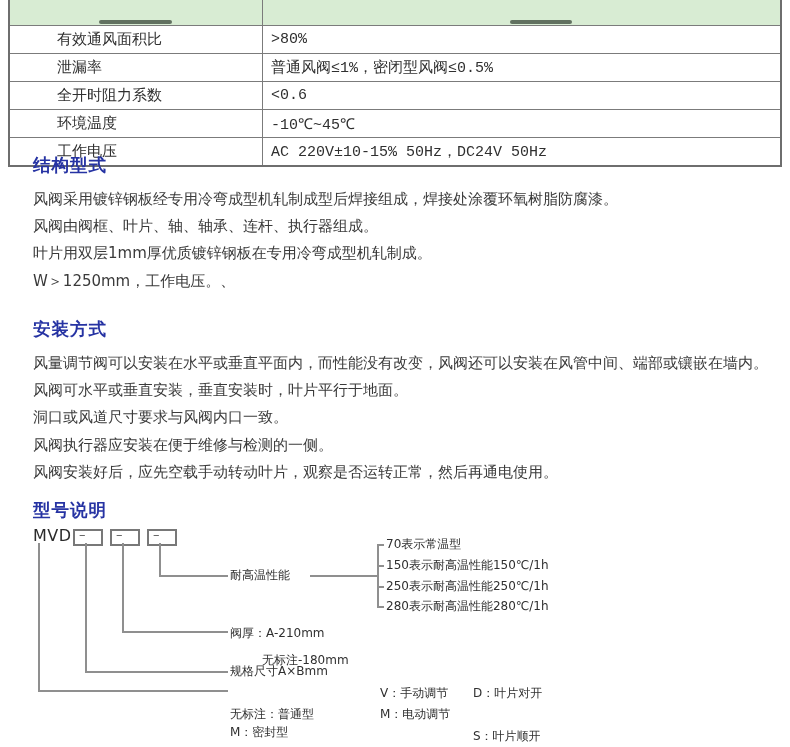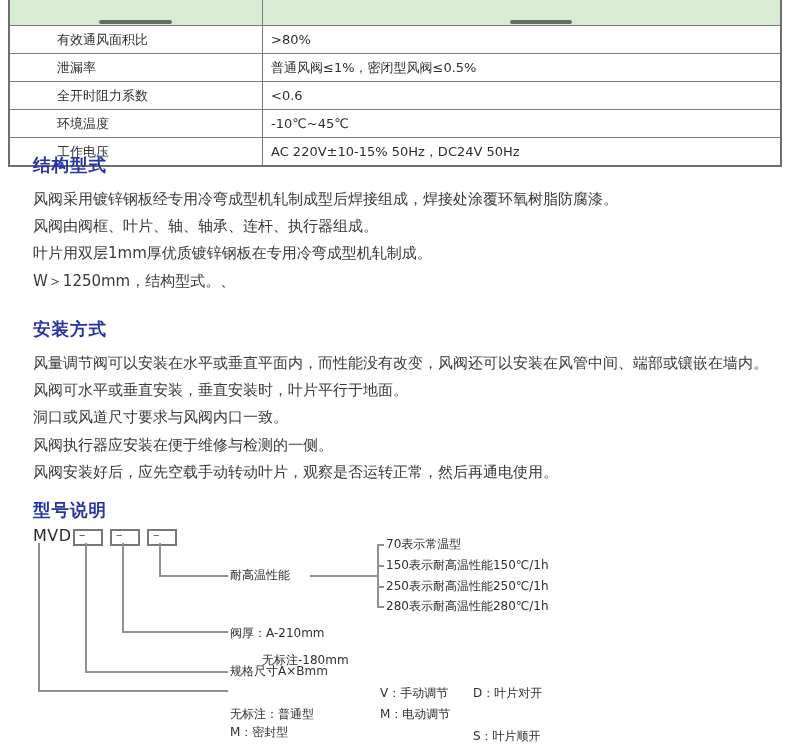--- a/index.html
+++ b/index.html
@@ -8,22 +8,22 @@
     font-family:"DejaVu Sans",sans-serif;color:#3a3a3a;overflow:hidden;
   }
 
   
   .spec-table{
     position:absolute;left:8px;top:-2px;width:774px;
     border-collapse:collapse;table-layout:fixed;
     border:2px solid #6e6e6e;
   }
   .spec-table td{
-    border:1.6px solid #7b7b7b;font-size:13px;color:#2f2f2f;
-    white-space:nowrap;overflow:hidden;
+    border:1.6px solid #7b7b7b;font-size:15px;color:#2f2f2f;
+    white-space:nowrap;overflow:hidden;font-family:Liberation Mono, monospace;
   }
   .spec-table .hdr td{height:9px;background:#d8ecd3;padding:0;position:relative;}
   .spec-table .col-label{width:205px;}
   .spec-table tr td:first-child{height:25px;padding-left:47px;}
   .spec-table tr td:last-child{padding-left:8px;}
   .remnant{position:absolute;bottom:1px;height:4px;background:rgba(58,72,58,.75);border-radius:2px;}
   .remnant.r1{left:89px;width:73px;}
   .remnant.r2{left:247px;width:62px;}
 
   
@@ -112,21 +112,21 @@
       <td>AC 220V±10-15% 50Hz，DC24V 50Hz</td>
     </tr>
   </tbody>
     </table>
 
   <div class="sec sec-structure">
     <h2 class="sec-title">结构型式</h2>
     <p>风阀采用镀锌钢板经专用冷弯成型机轧制成型后焊接组成，焊接处涂覆环氧树脂防腐漆。</p>
     <p>风阀由阀框、叶片、轴、轴承、连杆、执行器组成。</p>
     <p>叶片用双层1mm厚优质镀锌钢板在专用冷弯成型机轧制成。</p>
-    <p>W＞1250mm，结构型式。、</p>
+    <p>W＞1250mm，工作电压。、</p>
   </div>
 
   <div class="sec sec-install">
     <h2 class="sec-title">安装方式</h2>
     <p>风量调节阀可以安装在水平或垂直平面内，而性能没有改变，风阀还可以安装在风管中间、端部或镶嵌在墙内。</p>
     <p>风阀可水平或垂直安装，垂直安装时，叶片平行于地面。</p>
     <p>洞口或风道尺寸要求与风阀内口一致。</p>
     <p>风阀执行器应安装在便于维修与检测的一侧。</p>
     <p>风阀安装好后，应先空载手动转动叶片，观察是否运转正常，然后再通电使用。</p>
   </div>

